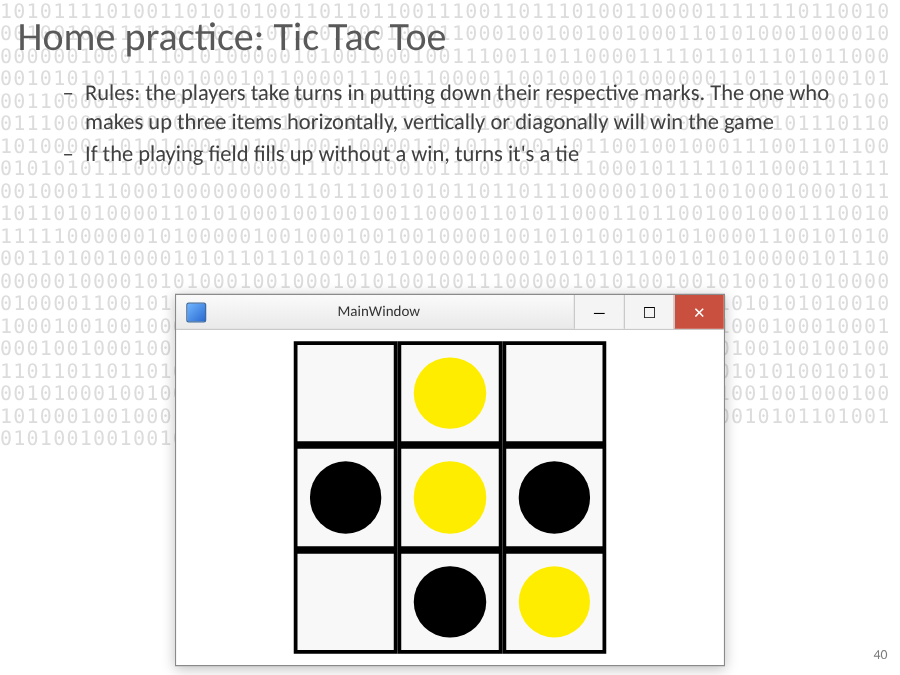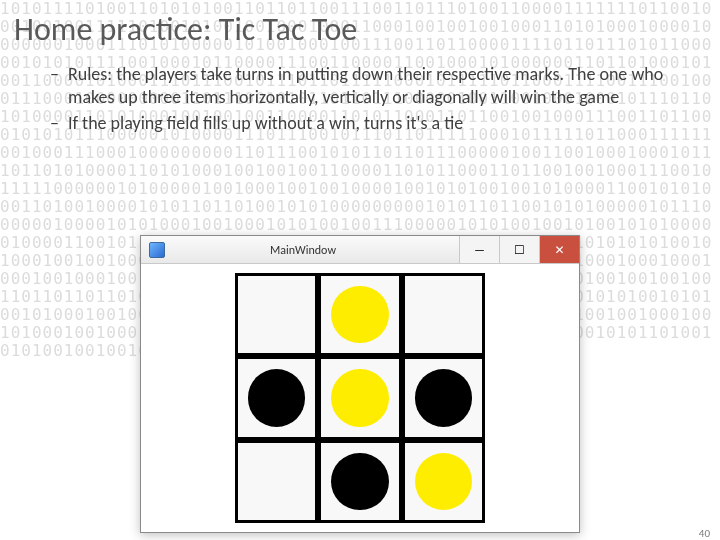--- a/index.html
+++ b/index.html
@@ -38,21 +38,21 @@
   }
   .bullets li::before {
     content: "–";
     position: absolute;
     left: 0;
     top: 0;
   }
   .pagenum {
     position: absolute;
     right: 10px;
-    bottom: 0;
+    bottom: 10px;
     font-size: 11px;
     color: #7a7a7a;
   }
   
   .window {
     position: absolute;
     left: 140px;
     top: 235px;
     width: 440px;
     height: 298px;

